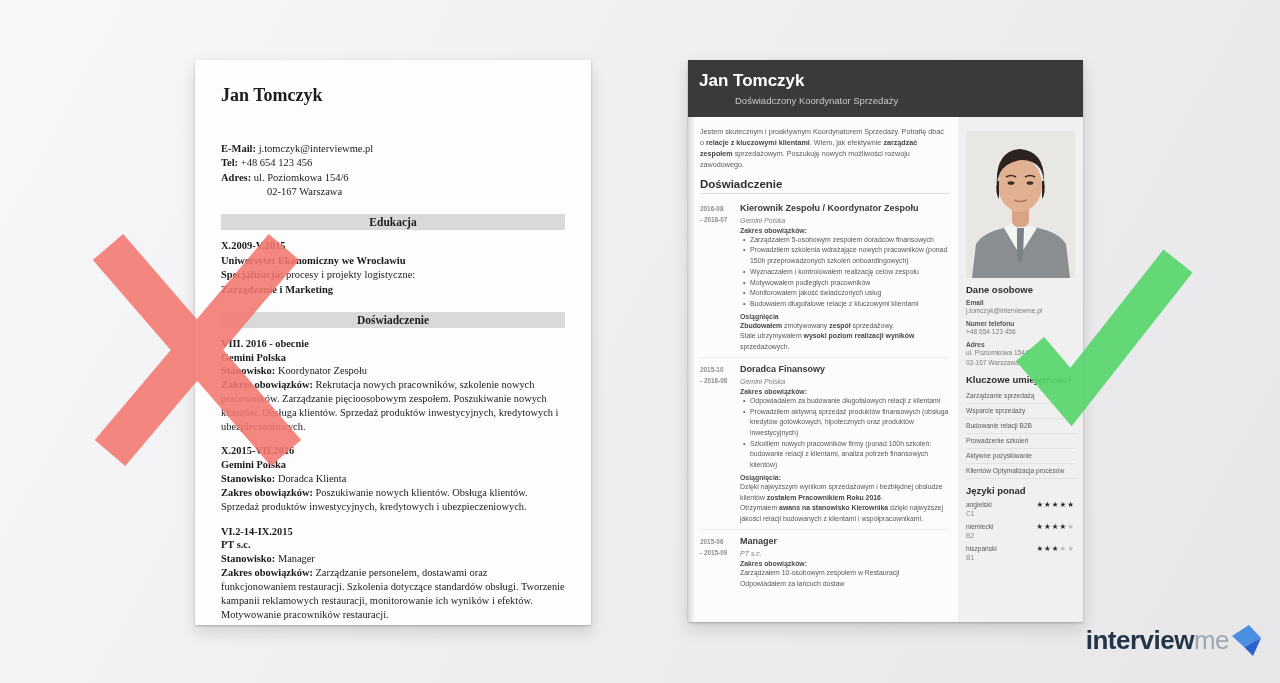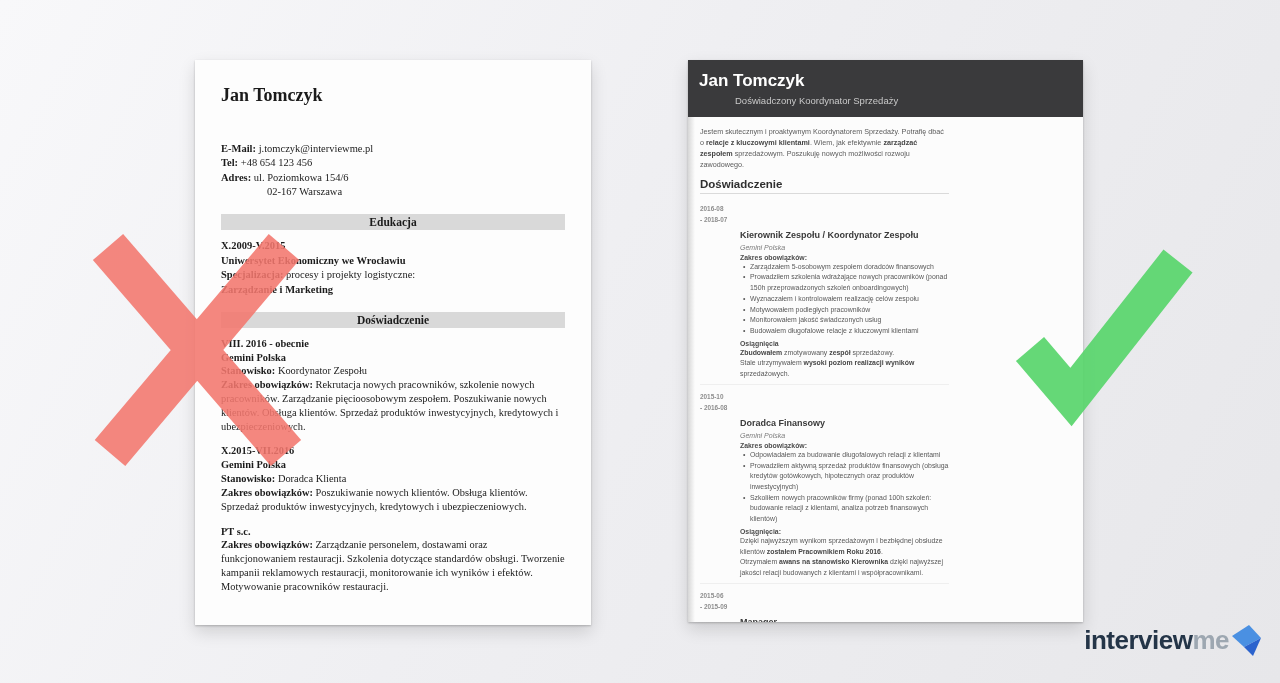--- a/index.html
+++ b/index.html
@@ -22,34 +22,34 @@
   .bar{background:#d9d9d9;text-align:center;font-weight:bold;font-size:11.5px;
     padding:2px 0;margin:14px 0 9px;}
   .edu-line{font-size:10.5px;line-height:1.4;}
   .xp{margin-bottom:11px;font-size:10.4px;line-height:1.33;}
 
   
   .page-good{left:688px;width:395px;height:562px;overflow:hidden;}
   .g-head{background:#3a3a3c;height:57px;box-sizing:border-box;padding:11px 0 0 11px;}
   .g-name{color:#ffffff;font-size:17px;font-weight:bold;}
   .g-sub{color:#c9c9c9;font-size:9.5px;margin-top:4px;padding-left:36px;}
-  .g-body{display:flex;height:505px;position:relative;background:#fcfcfc;flex-direction:column;}
+  .g-body{display:flex;height:505px;position:relative;background:#fcfcfc;}
   .g-body::before{content:"";position:absolute;left:0;top:0;bottom:0;width:7px;z-index:2;
     background:linear-gradient(to right,rgba(120,120,120,.28),rgba(255,255,255,0));}
   .g-main{width:270px;box-sizing:border-box;padding:7px 9px 0 12px;}
   .g-summary{font-size:7.2px;line-height:1.55;color:#5b5b5b;margin:2px 0 7px;}
   .g-summary .b,.g-ach-line .b{font-weight:bold;color:#464646;}
   .g-main h2{font-size:11.5px;color:#2f2f2f;margin:6px 0 3px;font-weight:bold;
     border-bottom:1px solid #dadada;padding-bottom:3px;}
   .g-entry{display:flex;padding:5px 0 4px;}
   .g-entry + .g-entry{border-top:1px solid #efefef;}
   .g-date{width:40px;flex:none;font-size:6.4px;font-weight:bold;color:#8e8e8e;
     line-height:1.7;padding-top:2px;}
   .g-content{flex:1;min-width:0;}
-  .g-title{font-size:9px;font-weight:bold;color:#3a3a3a;line-height:1.35;margin-top:27px;}
+  .g-title{font-size:9px;font-weight:bold;color:#3a3a3a;line-height:1.35;}
   .g-company{font-size:7px;font-style:italic;color:#7a7a7a;margin:3px 0 3px;}
   .g-lbl{font-size:6.9px;font-weight:bold;color:#4c4c4c;margin:3px 0 1px;}
   .g-bullets{margin:0;padding:0 0 0 3px;list-style:none;}
   .g-bullets li{font-size:6.9px;color:#585858;line-height:1.55;padding-left:7px;position:relative;}
   .g-bullets li::before{content:"\2022";position:absolute;left:0;color:#585858;}
   .g-lines div,.g-ach-line{font-size:6.9px;color:#585858;line-height:1.55;}
 
   .g-side{width:125px;flex:none;background:#f0f0f1;box-sizing:border-box;padding:14px 8px;}
   .photo{display:block;width:109px;height:147px;margin:0 auto 6px;}
   .g-side h3{font-size:9.5px;color:#2e2e2e;margin:6px 0 4px;font-weight:bold;}
@@ -64,21 +64,21 @@
   .st-f{color:#2b2b2b;}
   .st-e{color:#bdbdbd;}
   .s-level{font-size:6.6px;color:#8b8b8b;margin-top:1px;}
 
   
   .overlay{position:absolute;left:0;top:0;width:1280px;height:683px;pointer-events:none;z-index:5;}
 
   
   .logo{position:absolute;right:18px;bottom:26px;display:flex;align-items:center;z-index:3;}
   .logo-a{font-size:26px;font-weight:bold;color:#243548;letter-spacing:-.5px;}
-  .logo-b{font-size:26px;font-weight:bold;color:#9da7b1;letter-spacing:-.5px;}
+  .logo-b{font-size:26px;font-weight:normal;color:#9da7b1;letter-spacing:-.5px;}
   .logo-arrow{margin-left:3px;margin-top:2px;}
 </style>
 </head>
 <body>
 
 <div class="canvas">
 
   <section class="page page-bad">
     <h1 class="bad-name">Jan Tomczyk</h1>
     <div>
@@ -104,21 +104,23 @@
           <div><span class="b">Stanowisko:</span> <span>Koordynator Zespołu</span></div>
           <div><span class="b">Zakres obowiązków:</span> <span>Rekrutacja nowych pracowników, szkolenie nowych pracowników. Zarządzanie pięcioosobowym zespołem. Poszukiwanie nowych klientów. Obsługa klientów. Sprzedaż produktów inwestycyjnych, kredytowych i ubezpieczeniowych.</span></div>
         </div>
         <div class="xp">
           <div class="b">X.2015-VII.2016</div>
           <div class="b">Gemini Polska</div>
           <div><span class="b">Stanowisko:</span> <span>Doradca Klienta</span></div>
           <div><span class="b">Zakres obowiązków:</span> <span>Poszukiwanie nowych klientów. Obsługa klientów. Sprzedaż produktów inwestycyjnych, kredytowych i ubezpieczeniowych.</span></div>
         </div>
         <div class="xp">
+          <div class="b">VI.2-14-IX.2015</div>
           <div class="b">PT s.c.</div>
+          <div><span class="b">Stanowisko:</span> <span>Manager</span></div>
           <div><span class="b">Zakres obowiązków:</span> <span>Zarządzanie personelem, dostawami oraz funkcjonowaniem restauracji. Szkolenia dotyczące standardów obsługi. Tworzenie kampanii reklamowych restauracji, monitorowanie ich wyników i efektów. Motywowanie pracowników restauracji.</span></div>
         </div>
       </div>
 
   </section>
 
   <section class="page page-good">
     <header class="g-head">
       <div class="g-name">Jan Tomczyk</div>
       <div class="g-sub">Doświadczony Koordynator Sprzedaży</div>

